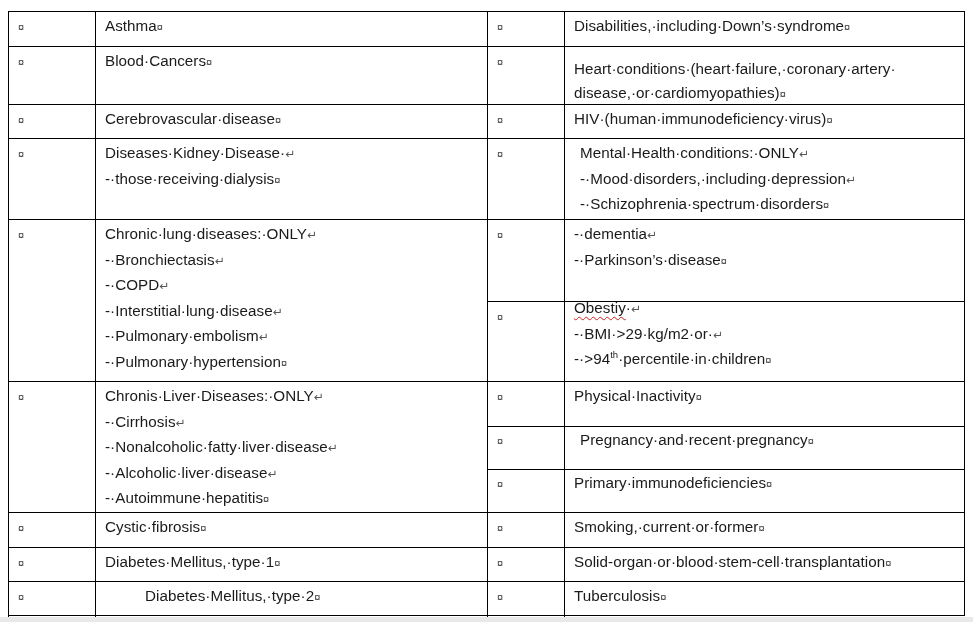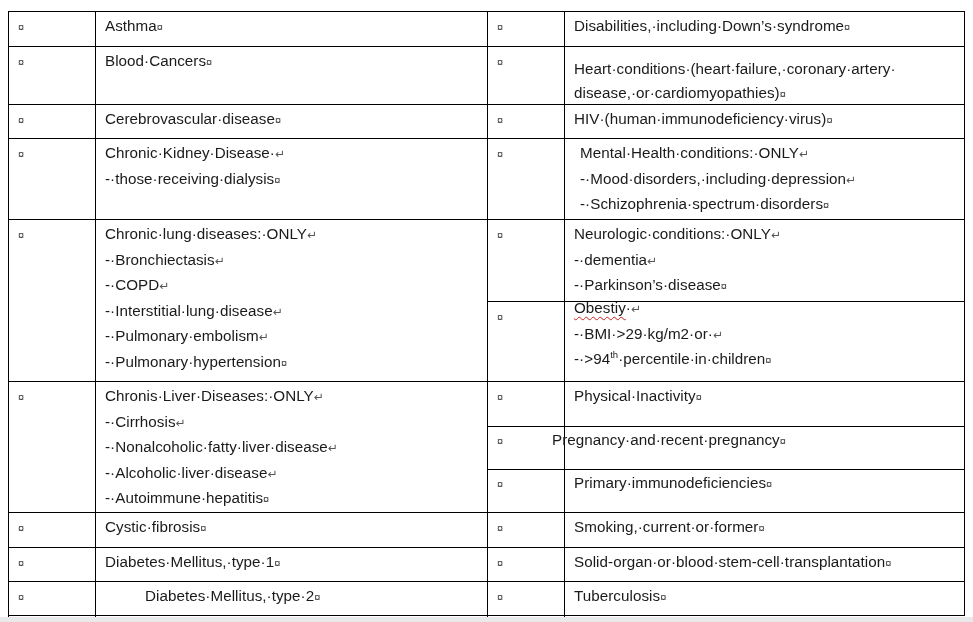--- a/index.html
+++ b/index.html
@@ -68,21 +68,21 @@
   <div class="cell" style="left:105px;top:14px;">
     <span class="ln"><span>Asthma</span><span class="endm">¤</span></span>
   </div>
   <div class="cell" style="left:105px;top:49px;">
     <span class="ln"><span>Blood·Cancers</span><span class="endm">¤</span></span>
   </div>
   <div class="cell" style="left:105px;top:107px;">
     <span class="ln"><span>Cerebrovascular·disease</span><span class="endm">¤</span></span>
   </div>
   <div class="cell" style="left:105px;top:141px;">
-    <span class="ln"><span>Chronic·Kidney·Disease·</span><span class="ret">↵</span></span>
+    <span class="ln"><span>Diseases·Kidney·Disease·</span><span class="ret">↵</span></span>
     <span class="ln"><span>-·those·receiving·dialysis</span><span class="endm">¤</span></span>
   </div>
   <div class="cell" style="left:105px;top:222px;">
     <span class="ln"><span>Chronic·lung·diseases:·ONLY</span><span class="ret">↵</span></span>
     <span class="ln"><span>-·Bronchiectasis</span><span class="ret">↵</span></span>
     <span class="ln"><span>-·COPD</span><span class="ret">↵</span></span>
     <span class="ln"><span>-·Interstitial·lung·disease</span><span class="ret">↵</span></span>
     <span class="ln"><span>-·Pulmonary·embolism</span><span class="ret">↵</span></span>
     <span class="ln"><span>-·Pulmonary·hypertension</span><span class="endm">¤</span></span>
   </div>
@@ -112,33 +112,32 @@
   </div>
   <div class="cell" style="left:574px;top:107px;">
     <span class="ln"><span>HIV·(human·immunodeficiency·virus)</span><span class="endm">¤</span></span>
   </div>
   <div class="cell" style="left:580px;top:141px;">
     <span class="ln"><span>Mental·Health·conditions:·ONLY</span><span class="ret">↵</span></span>
     <span class="ln"><span>-·Mood·disorders,·including·depression</span><span class="ret">↵</span></span>
     <span class="ln"><span>-·Schizophrenia·spectrum·disorders</span><span class="endm">¤</span></span>
   </div>
   <div class="cell" style="left:574px;top:222px;">
-    <span class="ln"><span>Neurologic·conditions:·ONLY</span><span class="ret">↵</span></span>
     <span class="ln"><span>-·dementia</span><span class="ret">↵</span></span>
     <span class="ln"><span>-·Parkinson’s·disease</span><span class="endm">¤</span></span>
   </div>
   <div class="cell" style="left:574px;top:296px;">
     <span class="ln"><span class="squig">Obestiy</span><span>·</span><span class="ret">↵</span></span>
     <span class="ln"><span>-·BMI·&gt;29·kg/m2·or·</span><span class="ret">↵</span></span>
     <span class="ln"><span>-·&gt;94</span><span class="sup">th</span><span>·percentile·in·children</span><span class="endm">¤</span></span>
   </div>
   <div class="cell" style="left:574px;top:384px;">
     <span class="ln"><span>Physical·Inactivity</span><span class="endm">¤</span></span>
   </div>
-  <div class="cell" style="left:552px;top:428px;text-align:right;">
+  <div class="cell" style="left:580px;top:428px;text-align:right;">
     <span class="ln"><span>Pregnancy·and·recent·pregnancy</span><span class="endm">¤</span></span>
   </div>
   <div class="cell" style="left:574px;top:471px;">
     <span class="ln"><span>Primary·immunodeficiencies</span><span class="endm">¤</span></span>
   </div>
   <div class="cell" style="left:574px;top:515px;">
     <span class="ln"><span>Smoking,·current·or·former</span><span class="endm">¤</span></span>
   </div>
   <div class="cell" style="left:574px;top:550px;">
     <span class="ln"><span>Solid-organ·or·blood·stem-cell·transplantation</span><span class="endm">¤</span></span>

